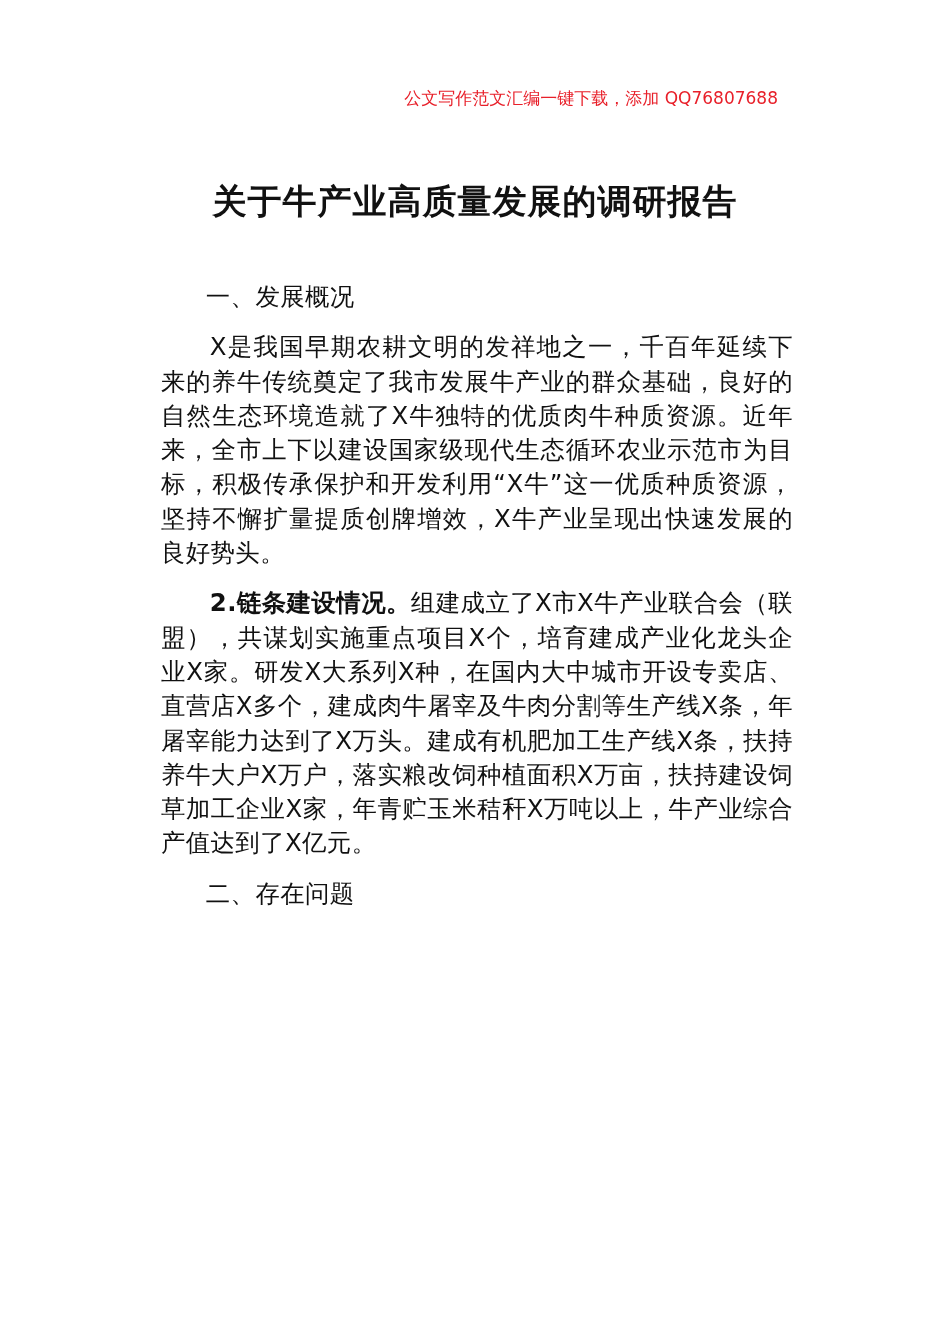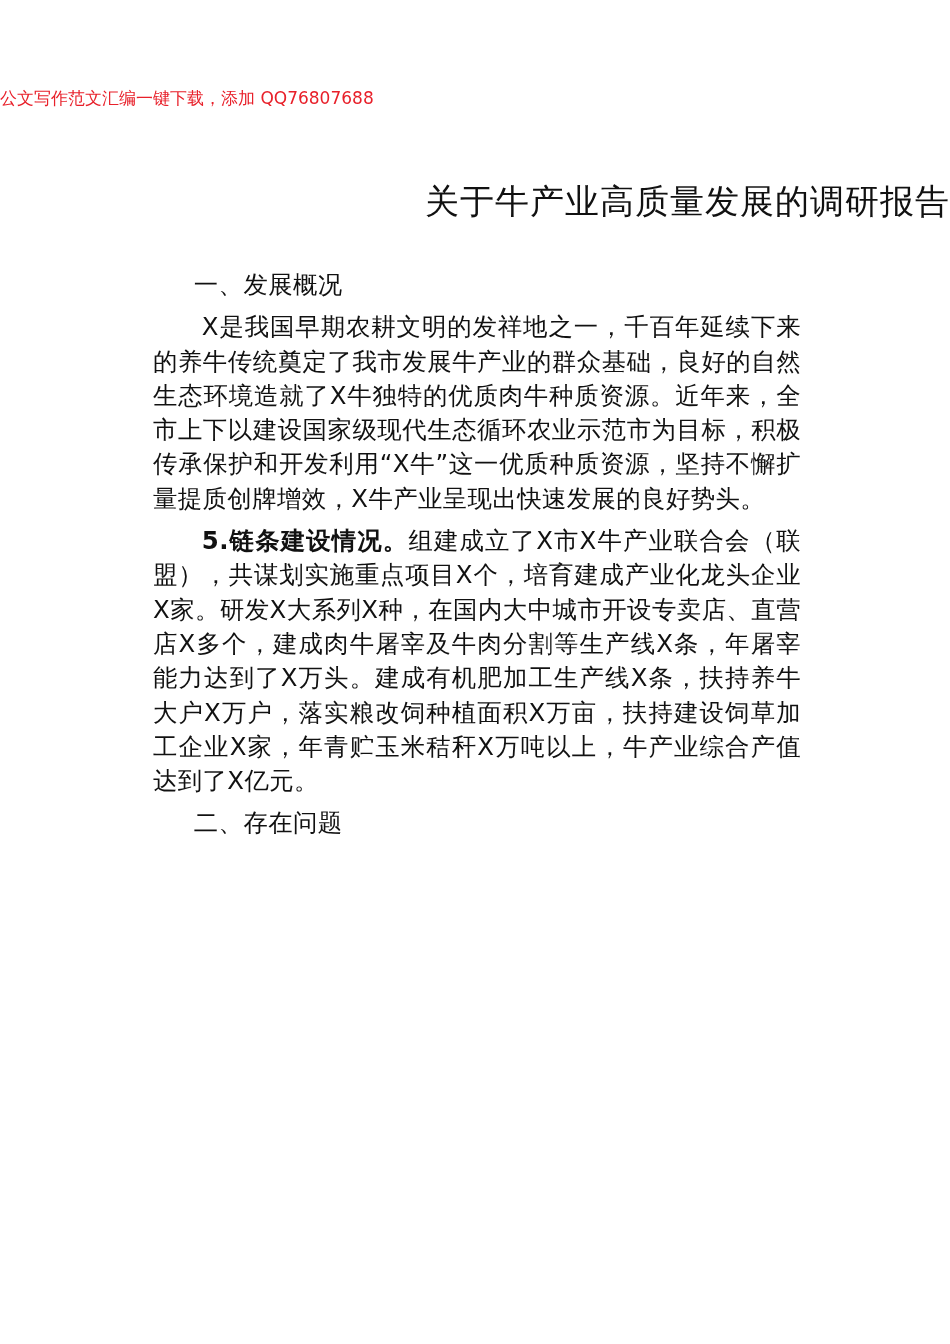--- a/index.html
+++ b/index.html
@@ -13,59 +13,59 @@
       position: relative;
       overflow: hidden;
       font-family: "DejaVu Sans", "Liberation Sans", sans-serif;
       color: #111111;
     }
     .header-note {
       position: absolute;
       top: 84px;
       left: 0;
       width: 778px;
-      text-align: left;
+      text-align: right;
       font-size: 17px;
       line-height: 28px;
       color: #e8202a;
       letter-spacing: 0px;
     }
     .doc-title {
       position: absolute;
       top: 176px;
       left: 0;
       width: 950px;
-      text-align: right;
+      text-align: center;
       font-size: 34px;
       line-height: 50px;
       color: #111111;
       letter-spacing: 1px;
-      font-weight: normal;
+      font-weight: bold;
       margin: 0;
     }
     .doc-body {
       position: absolute;
       top: 268px;
       left: 145px;
       width: 664px;
     }
     .p {
-      margin: 8px;
+      margin: 16px;
       font-size: 24.4px;
       line-height: 34.3px;
       text-align: justify;
       text-indent: 2em;
       letter-spacing: 0.4px;
       word-break: break-all;
     }
     .p b {
       font-weight: bold;
     }
     .heading {
-      margin: 0;
+      margin: 12px;
       font-size: 24.4px;
       line-height: 34.3px;
       text-indent: 2em;
       letter-spacing: 0.4px;
     }
   </style>
 </head>
 <body>
 
 <div class="header-note">公文写作范文汇编一键下载，添加 QQ76807688</div>
@@ -75,19 +75,19 @@
 <div class="doc-body">
 
   <p class="heading">一、发展概况</p>
 
   <p class="p">
     <b></b><span>X是我国早期农耕文明的发祥地之一，千百年延续下来的养牛传统奠定了我市发展牛产业的群众基础，良好的自然生态环境造就了X牛独特的优质肉牛种质资源。近年来，全市上下以建设国家级现代生态循环农业示范市为目标，积极传承保护和开发利用“X牛”这一优质种质资源，坚持不懈扩量提质创牌增效，X牛产业呈现出快速发展的良好势头。</span>
   </p>
 
 
   <p class="p">
-    <b>5.链条建设情况。</b><span>组建成立了X市X牛产业联合会（联盟），共谋划实施重点项目X个，培育建成产业化龙头企业X家。研发X大系列X种，在国内大中城市开设专卖店、直营店X多个，建成肉牛屠宰及牛肉分割等生产线X条，年屠宰能力达到了X万头。建成有机肥加工生产线X条，扶持养牛大户X万户，落实粮改饲种植面积X万亩，扶持建设饲草加工企业X家，年青贮玉米秸秆X万吨以上，牛产业综合产值达到了X亿元。</span>
+    <b>2.链条建设情况。</b><span>组建成立了X市X牛产业联合会（联盟），共谋划实施重点项目X个，培育建成产业化龙头企业X家。研发X大系列X种，在国内大中城市开设专卖店、直营店X多个，建成肉牛屠宰及牛肉分割等生产线X条，年屠宰能力达到了X万头。建成有机肥加工生产线X条，扶持养牛大户X万户，落实粮改饲种植面积X万亩，扶持建设饲草加工企业X家，年青贮玉米秸秆X万吨以上，牛产业综合产值达到了X亿元。</span>
   </p>
 
   <p class="heading">二、存在问题</p>
 
 
 </div>
 
 </body></html>

